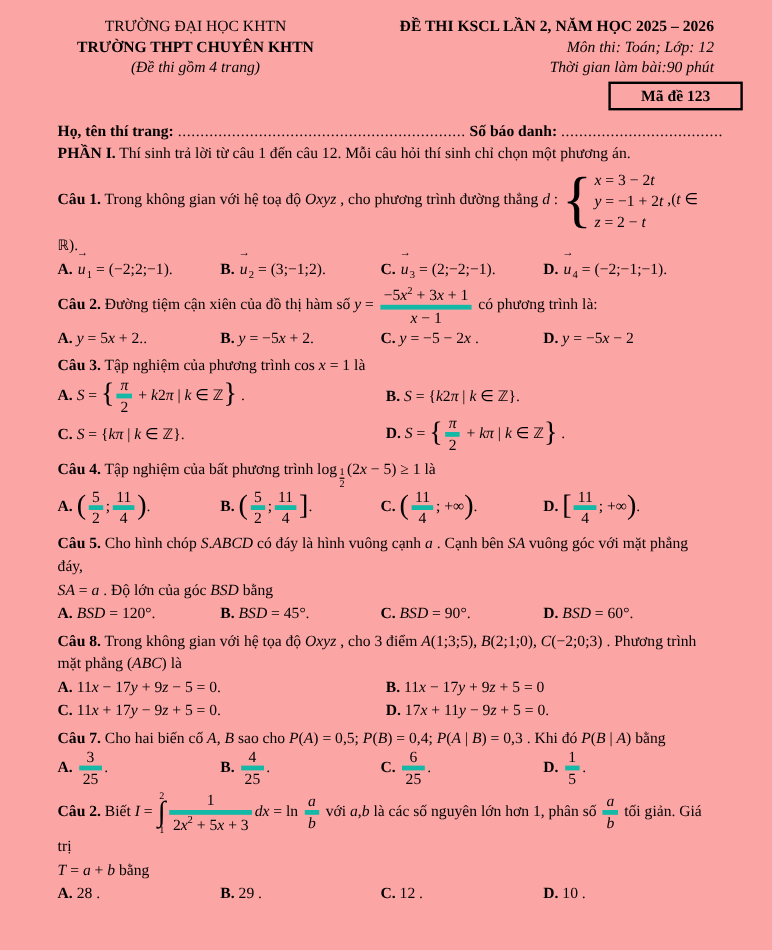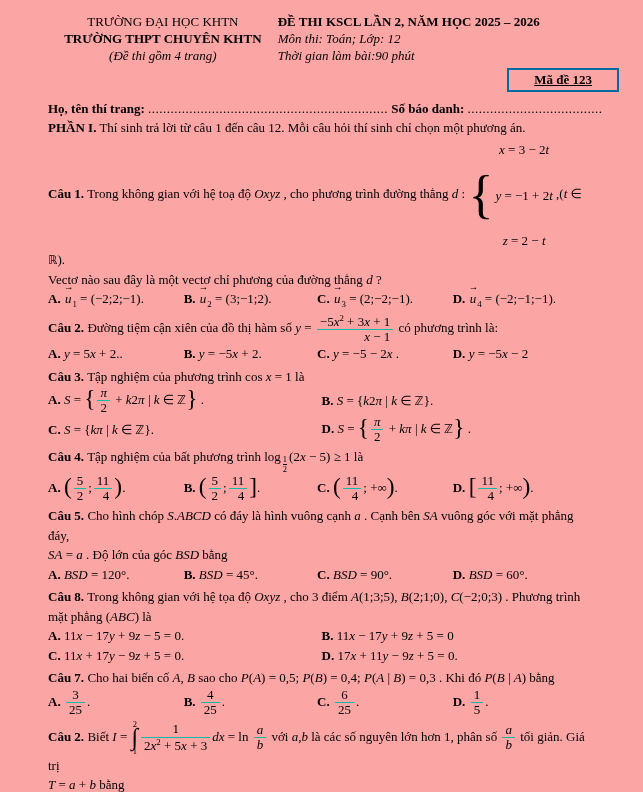--- a/index.html
+++ b/index.html
@@ -10,46 +10,46 @@
     overflow:hidden;
   }
   p { margin:0; }
   i { font-family:"Liberation Serif", serif; }
   sub { font-size:0.68em; }
   sup { font-size:0.68em; }
 
   
   .hdr { display:flex; }
   .hdr-l { width:42%; text-align:center; line-height:1.32; }
-  .hdr-r { width:58%; text-align:left; line-height:1.32; }
+  .hdr-r { width:58%; text-align:right; line-height:1.32; }
   .b { font-weight:bold; }
   .it { font-style:italic; }
   .code-row { text-align:right; margin:4px -24px 2px 0; }
-  .code-box { display:inline-block; border:2px solid #0369a1; font-weight:bold; padding:0 25px;text-decoration:underline; }
+  .code-box { display:inline-block; border:2px solid #000000; font-weight:bold; padding:0 25px; }
 
   
   .stud { margin-top:7px; white-space:nowrap; }
   .dots { letter-spacing:0.5px; }
 
   
   .q { margin-top:3px; }
   .opts4 { display:grid; grid-template-columns:24.8% 24.4% 24.8% 26%; align-items:center; }
   .opts2 { display:grid; grid-template-columns:50% 50%; align-items:center; }
 
   
   .fr { display:inline-block; vertical-align:middle; text-align:center; line-height:1.08; padding:0 2px; }
   .fr .n { display:block; padding:0 3px; }
-  .fr .d { display:block; border-top:1px solid #14b8a6; padding:0 3px;text-align:right; }
+  .fr .d { display:block; border-top:4px solid #14b8a6; padding:0 3px; }
   .sfr { display:inline-block; vertical-align:-1.25em; text-align:center; line-height:1.05; font-size:8.5px; margin:0 2px; }
   .sfr .n { display:block; }
   .sfr .d { display:block; border-top:0.5px solid #000; }
   .big { font-size:1.8em; line-height:0; vertical-align:-0.1em; font-weight:normal; }
   .sys { display:inline-flex; align-items:center; vertical-align:middle; }
   .sysbrace { font-size:52px; line-height:0; font-weight:normal; }
-  .syslines { display:inline-flex; flex-direction:column; line-height:1.35; text-align:center; padding-left:2px;gap:28px; }
+  .syslines { display:inline-flex; flex-direction:column; line-height:1.35; text-align:left; padding-left:2px; }
   .vec { font-style:italic; position:relative; display:inline-block; padding:0 1px; }
   .vec::before { content:"\2192"; position:absolute; top:-0.65em; left:0; right:0; text-align:center; font-size:0.72em; font-style:normal; line-height:1; }
   .ds { font-family:"DejaVu Sans", sans-serif; font-style:normal; font-size:0.92em; }
   .intg { display:inline-flex; flex-direction:column; align-items:center; vertical-align:middle; line-height:1; margin:0 1px; }
   .intg .ilim { font-size:8.5px; line-height:1; }
   .intg .isym { font-size:24px; line-height:0.8; }
 </style>
 </head>
 <body>
 
@@ -83,21 +83,20 @@
 
   <div class="q">
     <p><b>Câu 1.</b> Trong không gian với hệ toạ độ <i>Oxyz</i> , cho phương trình đường thẳng <i>d</i> : <span class="sys">
           <span class="sysbrace">{</span>
           <span class="syslines">
             <span><i>x</i> = 3 − 2<i>t</i></span>
             <span><i>y</i> = −1 + 2<i>t</i></span>
             <span><i>z</i> = 2 − <i>t</i></span>
           </span>
         </span> ,(<i>t</i> ∈ <span class="ds">ℝ</span>).</p>
-    <p>Vectơ nào sau đây là một vectơ chỉ phương của đường thẳng <i>d</i> ?</p>
     <div class="opts4">
       <span><b>A.</b> <span class="vec">u</span><sub>1</sub> = (−2;2;−1).</span>
       <span><b>B.</b> <span class="vec">u</span><sub>2</sub> = (3;−1;2).</span>
       <span><b>C.</b> <span class="vec">u</span><sub>3</sub> = (2;−2;−1).</span>
       <span><b>D.</b> <span class="vec">u</span><sub>4</sub> = (−2;−1;−1).</span>
     </div>
   </div>
 
   <div class="q">
     <p><b>Câu 2.</b> Đường tiệm cận xiên của đồ thị hàm số <i>y</i> = <span class="fr"><span class="n">−5<i>x</i><sup>2</sup> + 3<i>x</i> + 1</span><span class="d"><i>x</i> − 1</span></span> có phương trình là:</p>

